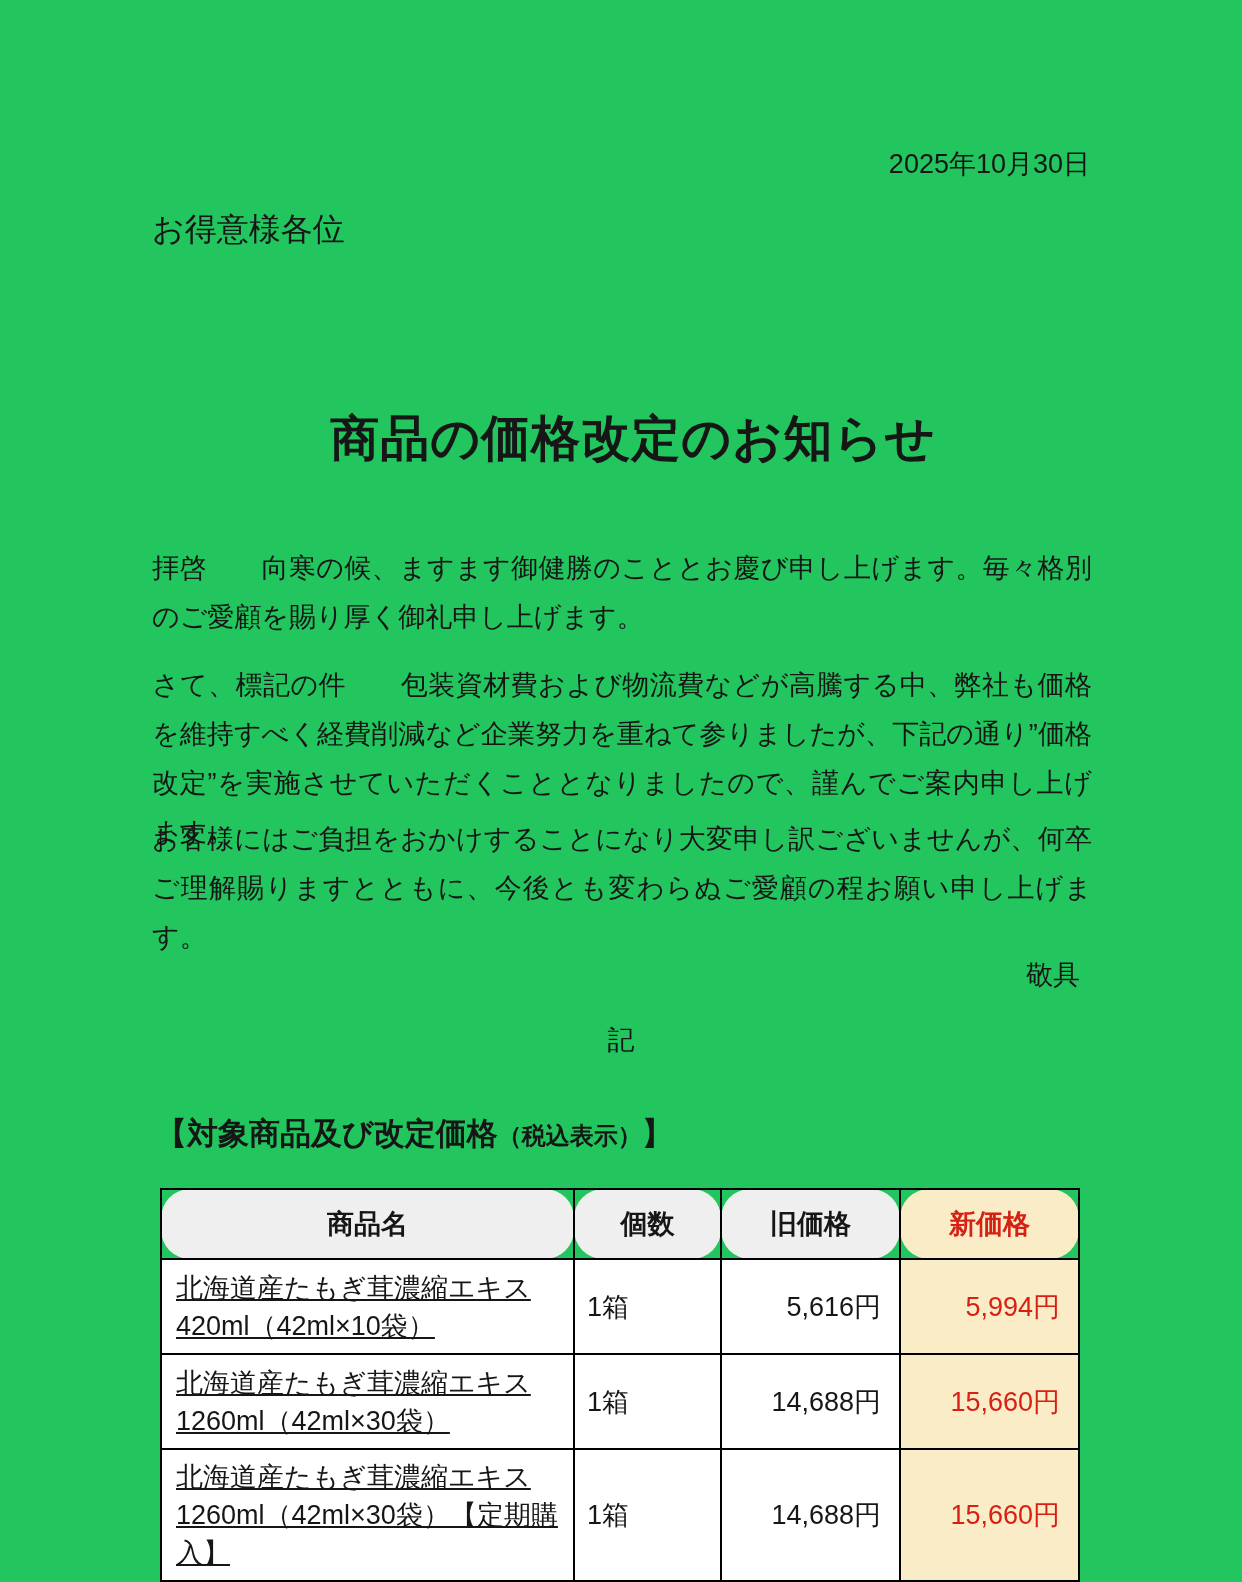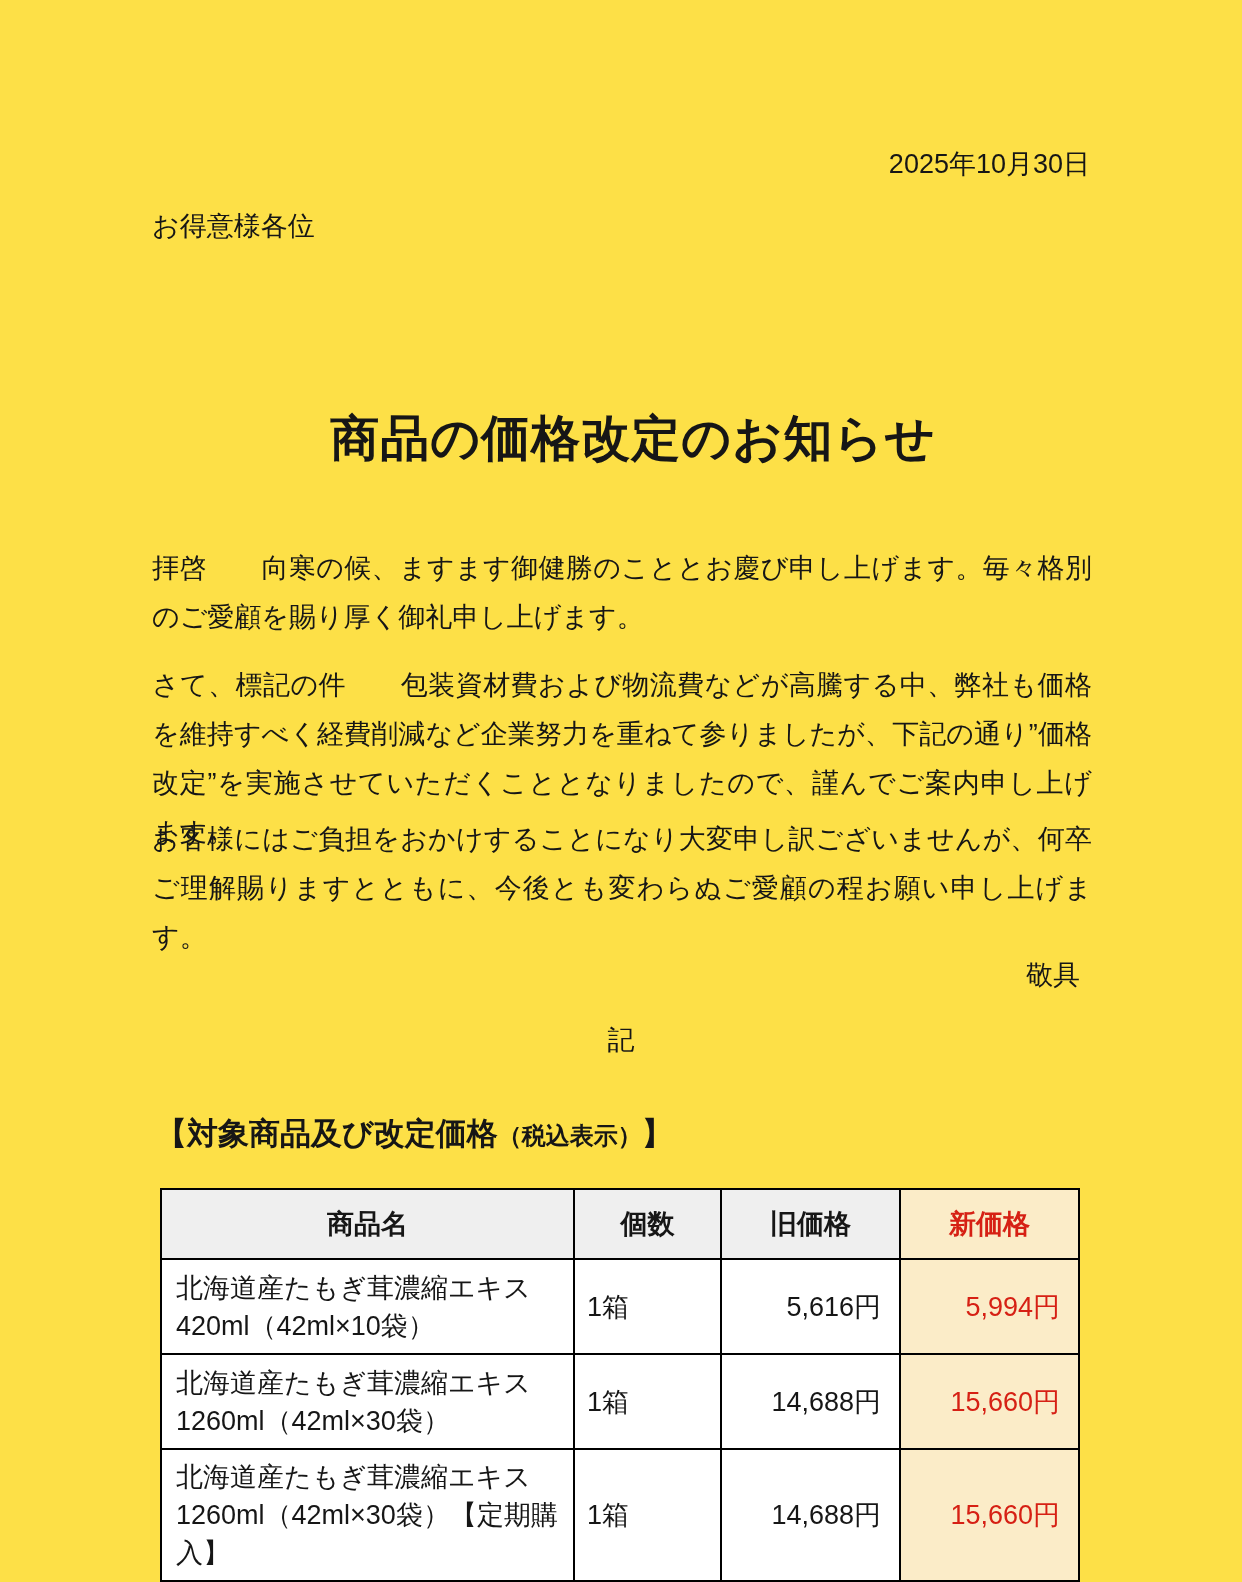--- a/index.html
+++ b/index.html
@@ -2,32 +2,32 @@
 <html lang="ja" style="--accent-red: #d62014; --highlight-cream: #fbecc8; --header-gray: #efefef; --border-black: #000000;"><head>
 <meta charset="utf-8">
 <style>
   * { margin:0; padding:0; box-sizing:border-box; }
   html, body { background:#ffffff; }
   .page {
     position:relative;
     width:1242px;
     height:1582px;
     margin:0 auto;
-    background:#fde047;
+    background:#22c55e;
     font-family:"Liberation Sans", sans-serif;
     color:#161616;
     overflow:hidden;
   }
   .date-line {
     position:absolute; top:146px; right:152px;
     font-size:27px; white-space:nowrap;
   }
   .addressee {
     position:absolute; top:208px; left:152px;
-    font-size:27px; white-space:nowrap;
+    font-size:32px; white-space:nowrap;
   }
   .sender-block {
     position:absolute; top:266px; right:152px;
     font-size:27px; line-height:37px; text-align:right;
   }
   .doc-title {
     position:absolute; top:406px; left:12px; width:100%;
     text-align:center; font-size:49px; font-weight:700; letter-spacing:1px;
   }
   .para {
@@ -56,28 +56,29 @@
     font-size:27px;
   }
   .price-table th, .price-table td {
     border:2px solid var(--border-black, #000);
     vertical-align:middle;
   }
   .price-table th {
     height:70px;
     background:var(--header-gray, #efefef);
     font-weight:700;
+    border-radius:29px;
   }
   .price-table th.col-new {
     background:var(--highlight-cream, #fbecc8);
     color:var(--accent-red, #d62014);
     margin-left:17px;
   }
   .price-table td { height:95px; background:#ffffff; }
-  .cell-name { padding:8px 12px 8px 14px; line-height:38px; text-align:left; }
+  .cell-name { padding:8px 12px 8px 14px; line-height:38px; text-align:left;text-decoration:underline; }
   .cell-qty  { padding-left:12px; text-align:left; }
   .cell-old  { text-align:right; padding-right:18px; }
   .cell-new  {
     text-align:right; padding-right:18px;
     background:var(--highlight-cream, #fbecc8) !important;
     color:var(--accent-red, #d62014);
   }
 </style>
 </head>
 <body>

